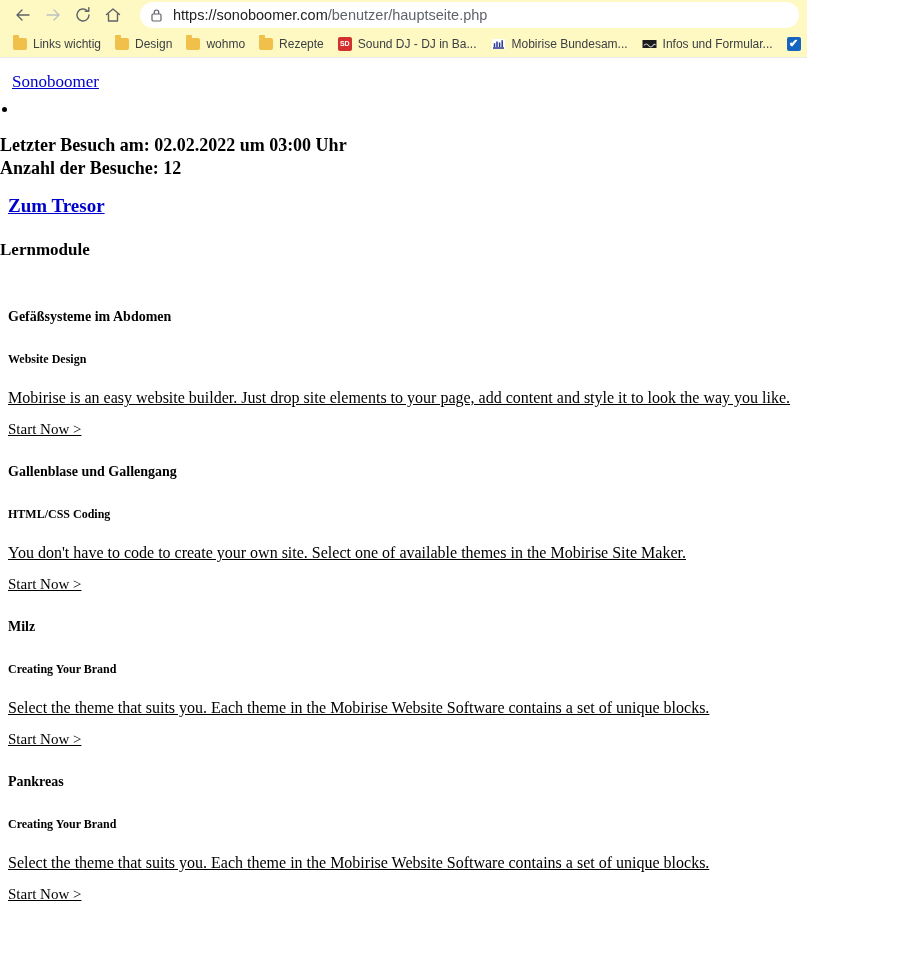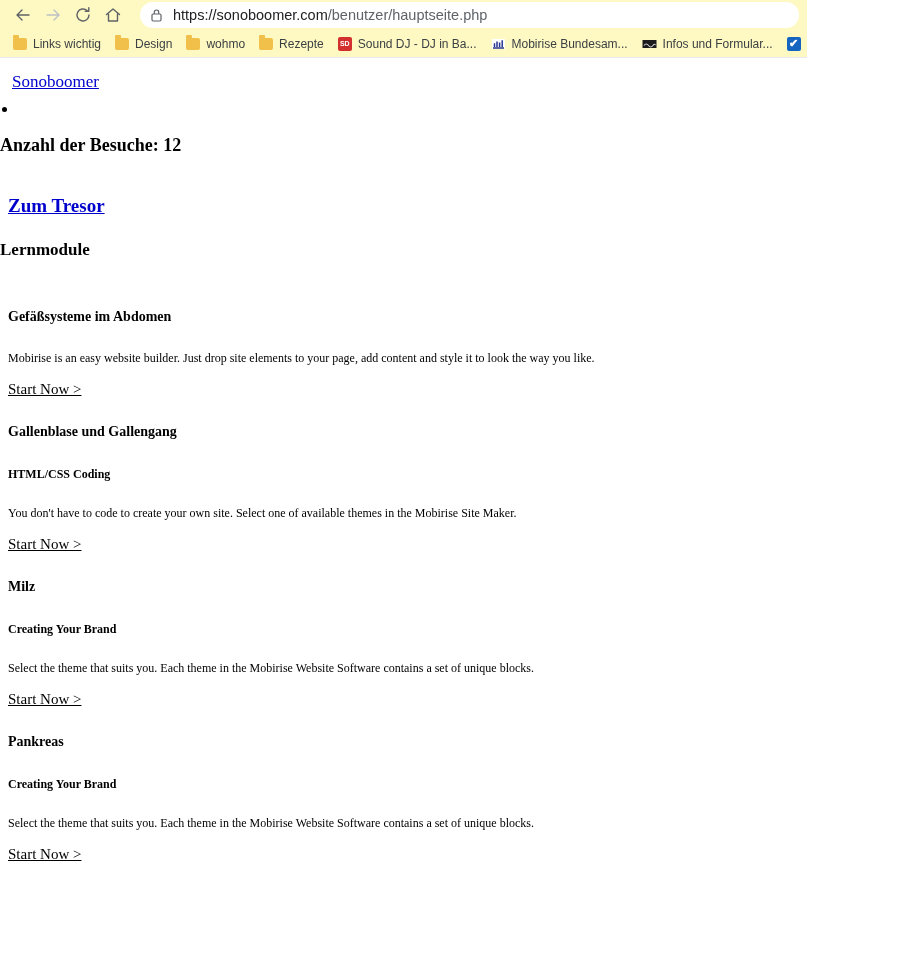--- a/index.html
+++ b/index.html
@@ -192,23 +192,24 @@
     margin: 0 0 0 0;
     line-height: 18px;
   }
   .module-subtitle {
     font-size: 12px;
     font-weight: bold;
     margin: 26px 0 0 0;
     line-height: 14px;
   }
   .module-text {
-    font-size: 12px;
+    font-size: 16px;
     margin: 22px 0 0 0;
     line-height: 20px;
+    text-decoration: underline;
   }
   .module-cta {
     display: inline-block;
     font-size: 15px;
     margin: 13px 0 0 0;
     color: #000000;
     text-decoration: underline;
   }
 </style>
 </head>
@@ -328,31 +329,33 @@
 
 <div class="page">
 
   <a class="site-link" href="#">Sonoboomer</a>
 
   <ul class="bullet-list">
     <li></li>
   </ul>
 
   <div class="visit-info">
+    <div>Letzter Besuch am: 02.02.2022 um 03:00 Uhr</div>
     <div>Anzahl der Besuche: 12</div>
   </div>
 
   <a class="tresor-link" href="#">Zum Tresor</a>
 
   <div class="lernmodule-title">Lernmodule</div>
 
   <div class="modules">
 
     <div class="module">
       <div class="module-title">Gefäßsysteme im Abdomen</div>
+      <div class="module-subtitle">Website Design</div>
       <p class="module-text">Mobirise is an easy website builder. Just drop site elements to your page, add content and style it to look the way you like.</p>
       <a class="module-cta" href="#">Start Now &gt;</a>
     </div>
 
     <div class="module">
       <div class="module-title">Gallenblase und Gallengang</div>
       <div class="module-subtitle">HTML/CSS Coding</div>
       <p class="module-text">You don't have to code to create your own site. Select one of available themes in the Mobirise Site Maker.</p>
       <a class="module-cta" href="#">Start Now &gt;</a>
     </div>

